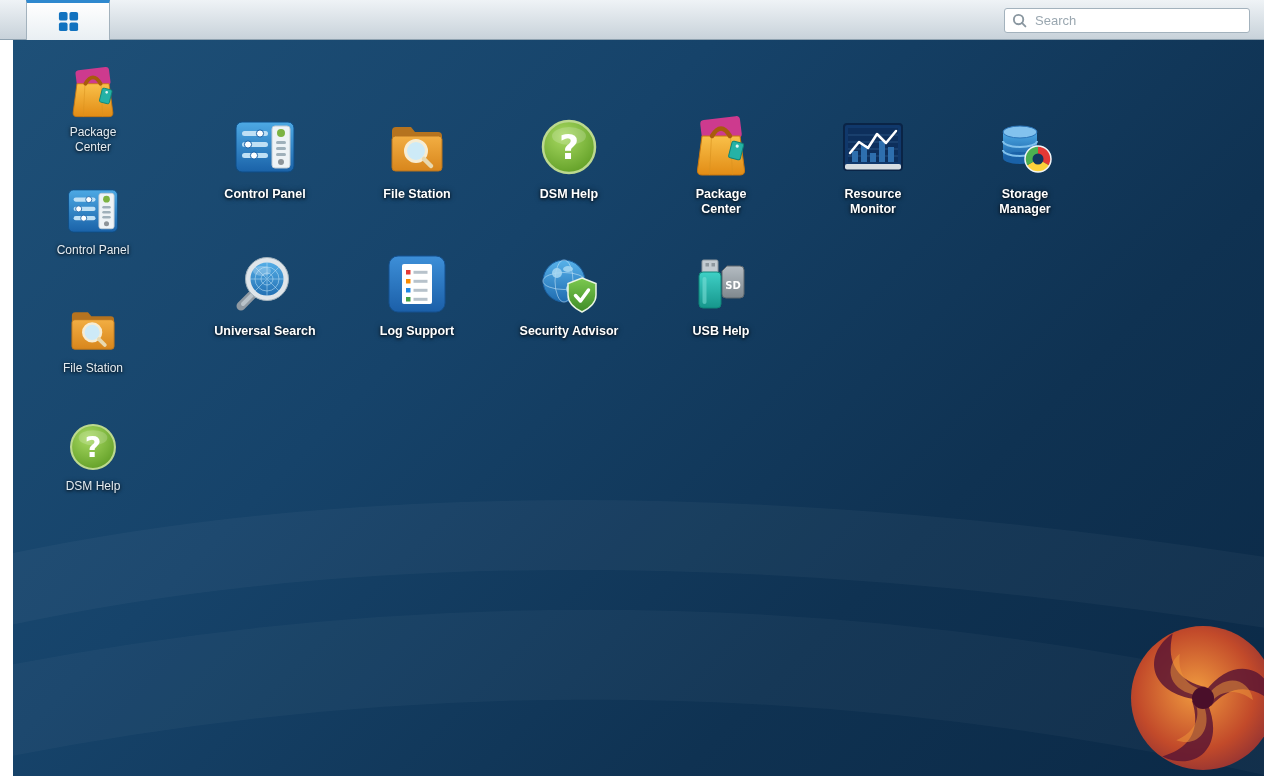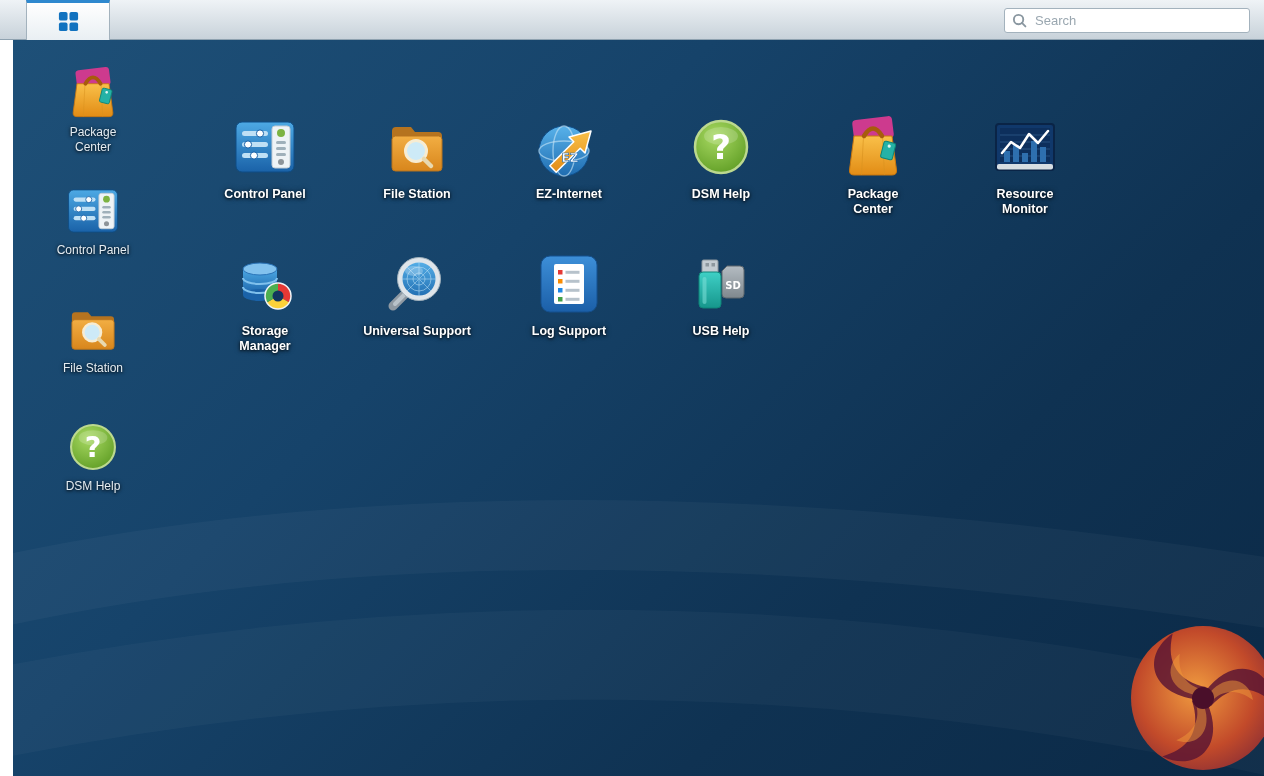--- a/index.html
+++ b/index.html
@@ -297,26 +297,20 @@
         <div class="app-label">Control Panel</div>
       </div>
       <div class="app-tile">
         <svg class="icon">
             <use href="#ic-file-station"></use>
           </svg>
         <div class="app-label">File Station</div>
       </div>
       <div class="app-tile">
         <svg class="icon">
-            <use href="#ic-ez-internet"></use>
-          </svg>
-        <div class="app-label">EZ-Internet</div>
-      </div>
-      <div class="app-tile">
-        <svg class="icon">
             <use href="#ic-dsm-help"></use>
           </svg>
         <div class="app-label">DSM Help</div>
       </div>
       <div class="app-tile">
         <svg class="icon">
             <use href="#ic-package-center"></use>
           </svg>
         <div class="app-label">Package
 Center</div>
@@ -332,27 +326,33 @@
         <svg class="icon">
             <use href="#ic-storage-manager"></use>
           </svg>
         <div class="app-label">Storage
 Manager</div>
       </div>
       <div class="app-tile">
         <svg class="icon">
             <use href="#ic-universal-search"></use>
           </svg>
-        <div class="app-label">Universal Support</div>
+        <div class="app-label">Universal Search</div>
       </div>
       <div class="app-tile">
         <svg class="icon">
             <use href="#ic-log-center"></use>
           </svg>
         <div class="app-label">Log Support</div>
+      </div>
+      <div class="app-tile">
+        <svg class="icon">
+            <use href="#ic-security-advisor"></use>
+          </svg>
+        <div class="app-label">Security Advisor</div>
       </div>
       <div class="app-tile">
         <svg class="icon">
             <use href="#ic-usb-copy"></use>
           </svg>
         <div class="app-label">USB Help</div>
       </div>
     </div>
 
     <svg class="logo-swirl" viewBox="0 0 200 152">

